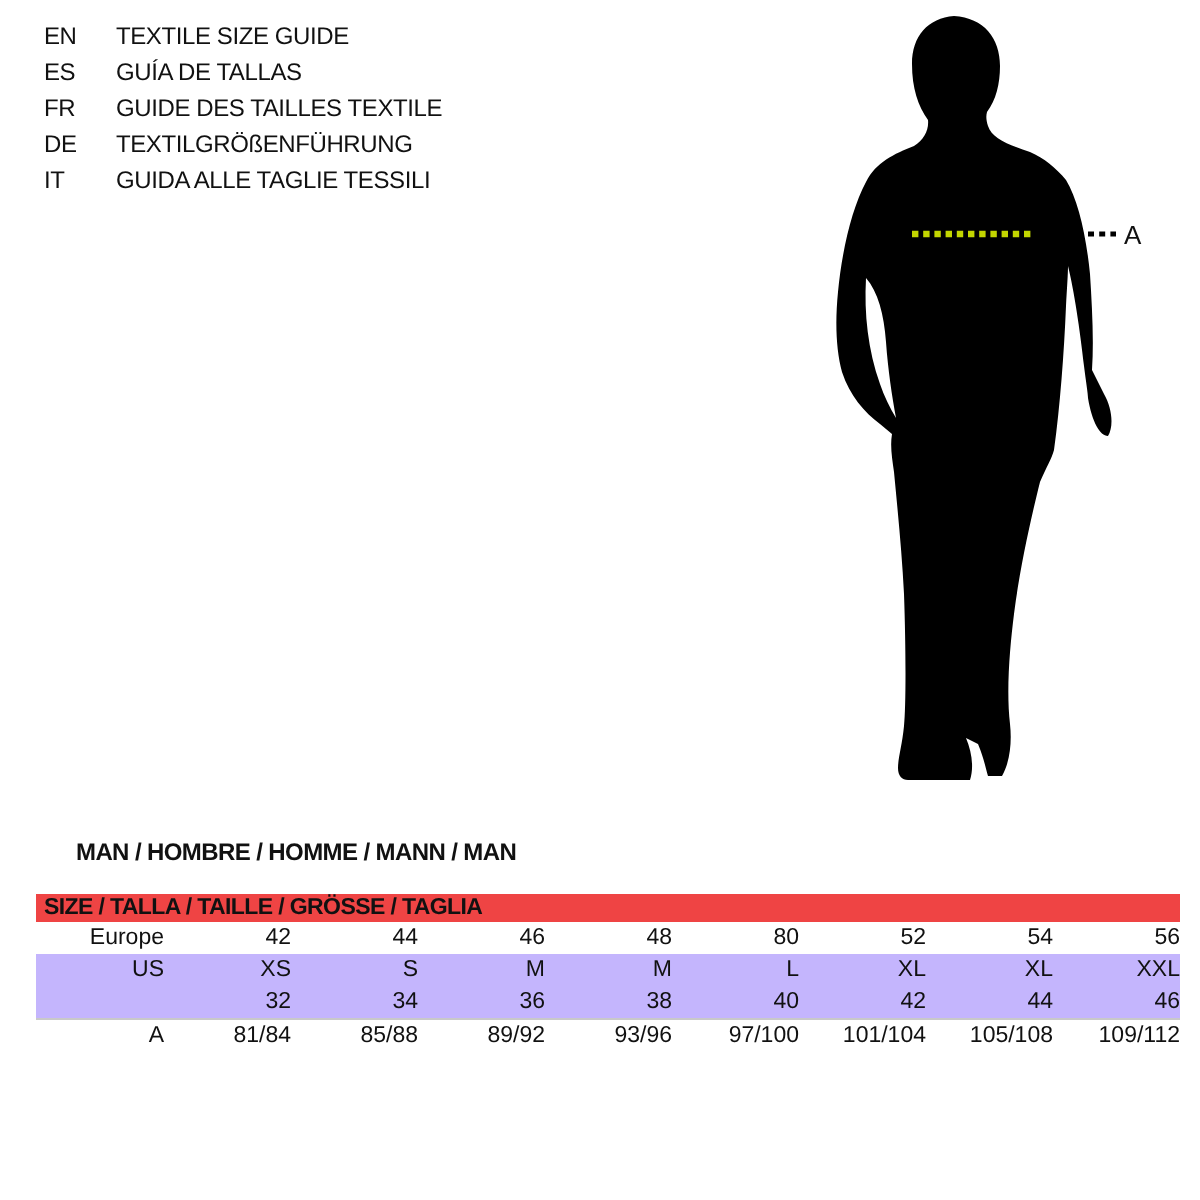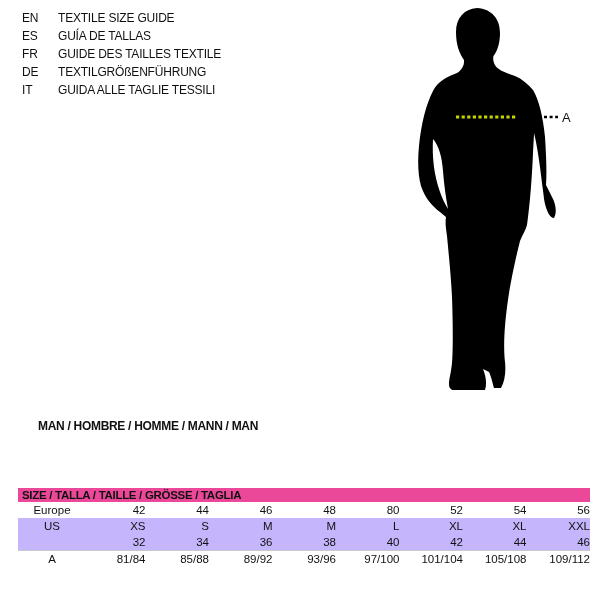--- a/index.html
+++ b/index.html
@@ -21,25 +21,25 @@
 
   
   .figure{position:absolute;left:400px;top:5px;width:190px;height:390px;}
   .measure-label{font-family:"Liberation Sans","DejaVu Sans",sans-serif;font-size:13px;fill:#111;}
 
   
   .gender-heading{position:absolute;left:22px;top:419px;font-size:12px;font-weight:700;letter-spacing:-0.3px;white-space:nowrap;padding-left:16px;}
 
   
   .size-table{position:absolute;left:18px;top:447px;width:572px;font-size:11.5px;}
-  .t-header{height:14px;line-height:14px;background:#ec4899;font-weight:700;letter-spacing:-0.3px;padding-left:4px;white-space:nowrap;margin-top:41px;}
+  .t-header{height:14px;line-height:14px;background:#ef4444;font-weight:700;letter-spacing:-0.3px;padding-left:4px;white-space:nowrap;}
   .t-row{display:grid;grid-template-columns:64px repeat(8,1fr);height:16px;line-height:16px;align-items:center;}
   .t-row.striped{background:#c4b5fd;}
   .t-row.divided{border-top:1px solid #c9c9c9;}
-  .t-label{padding-left:4px;text-align:center;white-space:nowrap;}
+  .t-label{padding-left:4px;text-align:right;white-space:nowrap;}
   .t-cell{text-align:right;white-space:nowrap;}
 
   
   .footer-note{position:absolute;left:22px;top:546px;font-size:11.5px;font-weight:700;letter-spacing:-0.3px;white-space:nowrap;}
 </style>
 </head>
 <body>
 
 <div class="canvas">
 

